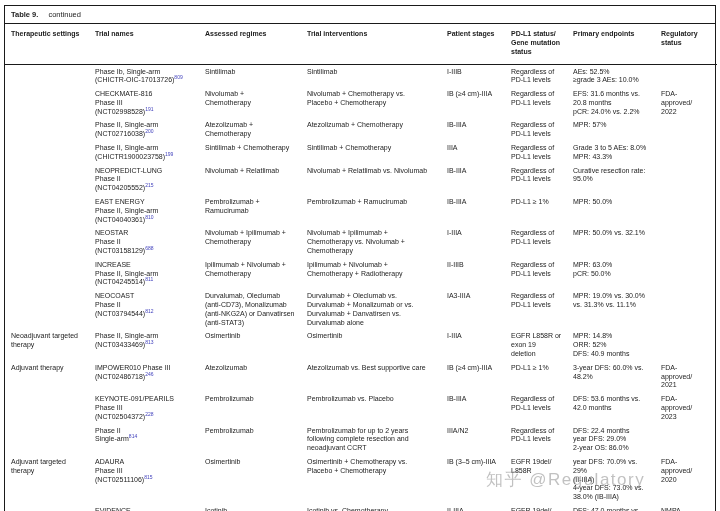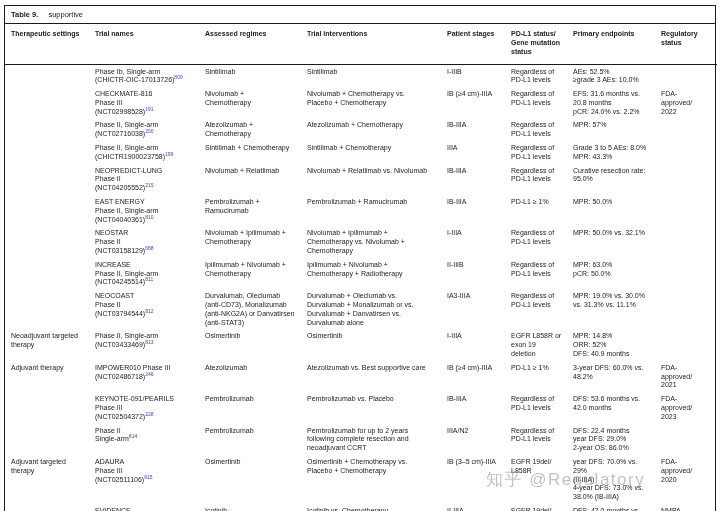--- a/index.html
+++ b/index.html
@@ -70,21 +70,21 @@
     pointer-events: none;
   }
 </style>
 </head>
 <body>
 
 <div class="page">
   <div class="table-box">
 
     <div class="table-title">
-      <span class="t-bold">Table 9.</span><span>supportive</span>
+      <span class="t-bold">Table 9.</span><span>continued</span>
     </div>
 
     <table>
       <colgroup>
         <col style="width:90px">
         <col style="width:110px">
         <col style="width:102px">
         <col style="width:140px">
         <col style="width:64px">
         <col style="width:62px">

